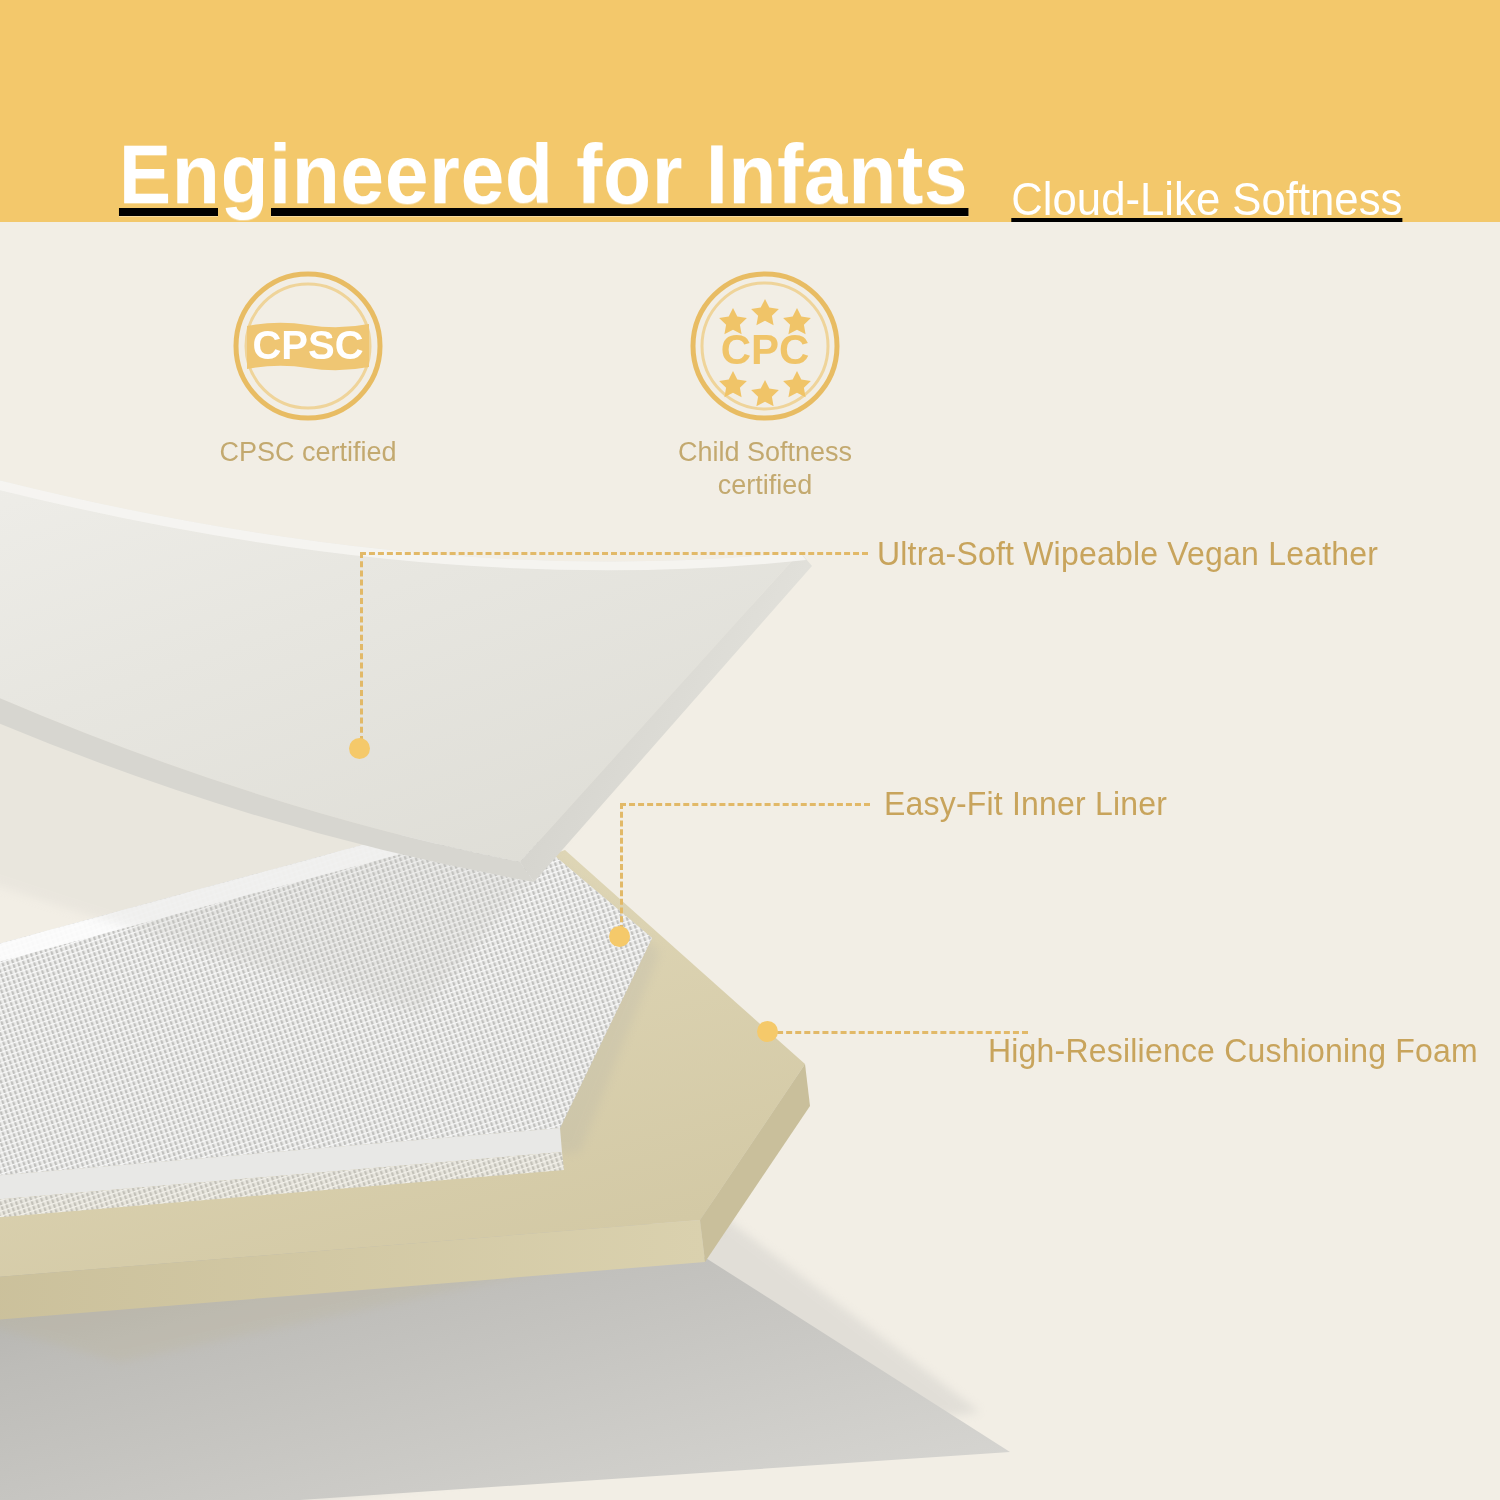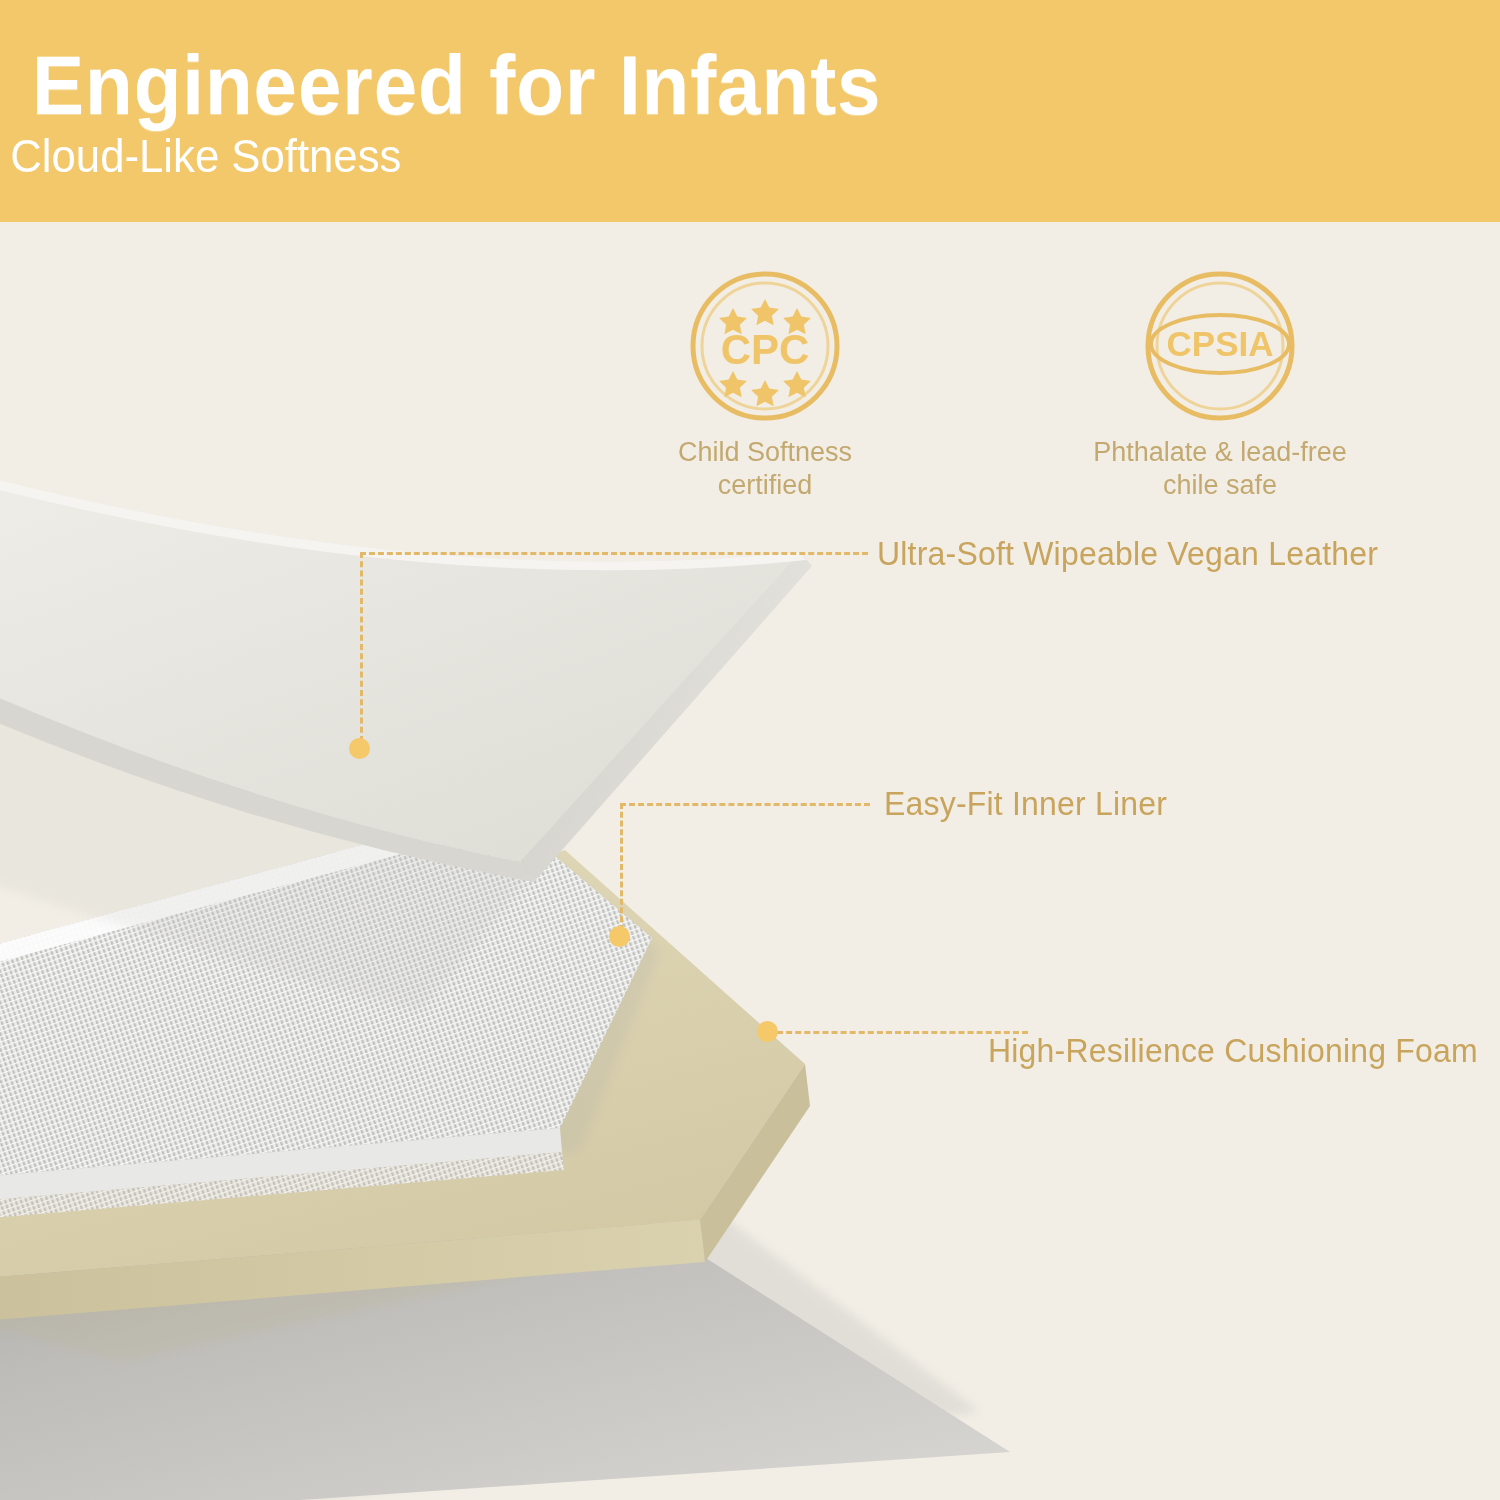--- a/index.html
+++ b/index.html
@@ -8,21 +8,21 @@
     background:#F2EEE5;
     font-family:"Liberation Sans", sans-serif;
     overflow:hidden;
   }
   #page{position:relative;width:1500px;height:1500px;background:#F2EEE5;overflow:hidden;}
 
   
   .banner{
     position:absolute;left:0;top:0;width:1500px;height:222px;
     background:#F3C86B;
-    display:flex;flex-direction:column;align-items:flex-start;justify-content:center;
+    display:flex;flex-direction:row;align-items:flex-end;justify-content:center;text-decoration:underline;
   }
   .banner-title{
     color:#FFFFFF;
     font-size:84px;
     font-weight:bold;
     letter-spacing:1px;
     line-height:1;
     margin:0 0 6px 0;
     transform:scaleX(0.93);
     text-shadow:0 1px 0 rgba(255,255,255,.35);
@@ -94,20 +94,31 @@
 
 <div id="page">
 
   <div class="banner">
     <div class="banner-title">Engineered  for  Infants</div>
     <div class="banner-sub">Cloud-Like Softness</div>
   </div>
 
   <div class="badges">
 
+    <div class="badge badge-1">
+      <div class="badge-mark">
+        <svg viewBox="0 0 160 160" width="160" height="160">
+          <circle cx="80" cy="80" r="72" fill="none" stroke="#E8BC63" stroke-width="5"></circle>
+          <circle cx="80" cy="80" r="62" fill="none" stroke="#EFD49A" stroke-width="3"></circle>
+          <path d="M19 60 Q50 54 80 59 Q110 64 141 58 L141 101 Q110 107 80 102 Q50 97 19 103 Z" fill="#EFC673"></path>
+          <text x="80" y="93" text-anchor="middle" font-family="Liberation Sans, sans-serif" font-size="40" font-weight="bold" fill="#FFFFFF">CPSC</text>
+        </svg>
+      </div>
+      <div class="badge-caption">CPSC certified</div>
+    </div>
 
     <div class="badge badge-2">
       <div class="badge-mark">
         <svg viewBox="0 0 160 160" width="160" height="160">
           <circle cx="80" cy="80" r="72" fill="none" stroke="#E8BC63" stroke-width="5"></circle>
           <circle cx="80" cy="80" r="63" fill="none" stroke="#EFD49A" stroke-width="3"></circle>
           <g fill="#F0C468">
             <path d="M48 42 l4.3 8.6 9.6 1.4 -7 6.8 1.7 9.5 -8.6-4.5 -8.6 4.5 1.7-9.5 -7-6.8 9.6-1.4 Z"></path>
             <path d="M80 33 l4.3 8.6 9.6 1.4 -7 6.8 1.7 9.5 -8.6-4.5 -8.6 4.5 1.7-9.5 -7-6.8 9.6-1.4 Z"></path>
             <path d="M112 42 l4.3 8.6 9.6 1.4 -7 6.8 1.7 9.5 -8.6-4.5 -8.6 4.5 1.7-9.5 -7-6.8 9.6-1.4 Z"></path>
@@ -117,32 +128,20 @@
             <path d="M48 105 l4.3 8.6 9.6 1.4 -7 6.8 1.7 9.5 -8.6-4.5 -8.6 4.5 1.7-9.5 -7-6.8 9.6-1.4 Z"></path>
             <path d="M80 114 l4.3 8.6 9.6 1.4 -7 6.8 1.7 9.5 -8.6-4.5 -8.6 4.5 1.7-9.5 -7-6.8 9.6-1.4 Z"></path>
             <path d="M112 105 l4.3 8.6 9.6 1.4 -7 6.8 1.7 9.5 -8.6-4.5 -8.6 4.5 1.7-9.5 -7-6.8 9.6-1.4 Z"></path>
           </g>
         </svg>
       </div>
       <div class="badge-caption">Child Softness
 certified</div>
     </div>
 
-    <div class="badge badge-3">
-      <div class="badge-mark">
-        <svg viewBox="0 0 160 160" width="160" height="160">
-          <circle cx="80" cy="80" r="72" fill="none" stroke="#E8BC63" stroke-width="5"></circle>
-          <circle cx="80" cy="80" r="63" fill="none" stroke="#EFD49A" stroke-width="3"></circle>
-          <ellipse cx="80" cy="78" rx="69" ry="29" fill="none" stroke="#E8BC63" stroke-width="4"></ellipse>
-          <text x="80" y="90" text-anchor="middle" font-family="Liberation Sans, sans-serif" font-size="35" font-weight="bold" fill="#F0C468">CPSIA</text>
-        </svg>
-      </div>
-      <div class="badge-caption">Phthalate &amp; lead-free
-chile safe</div>
-    </div>
   </div>
 
   <div class="art">
     <svg width="1500" height="1278" viewBox="0 0 1500 1278">
       <defs>
         <linearGradient id="gCover" x1="0" y1="0" x2="0.85" y2="1">
           <stop offset="0" stop-color="#F3F2EE"></stop>
           <stop offset="0.55" stop-color="#E7E6E0"></stop>
           <stop offset="1" stop-color="#DEDDD6"></stop>
         </linearGradient>

